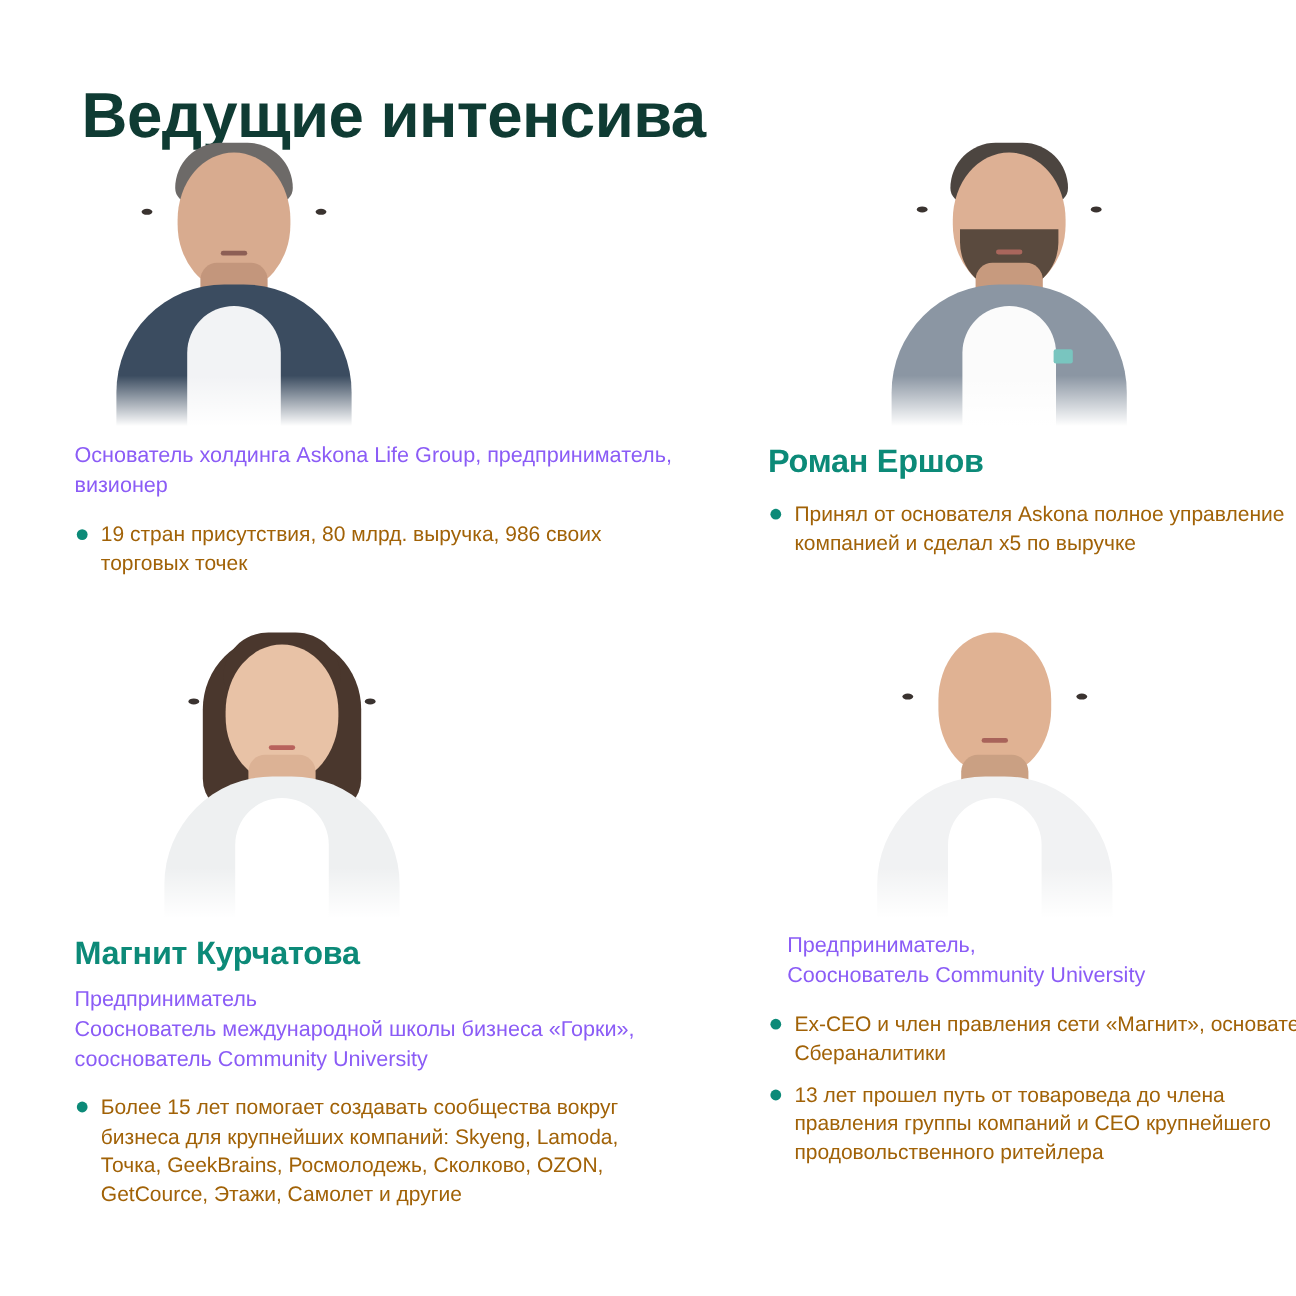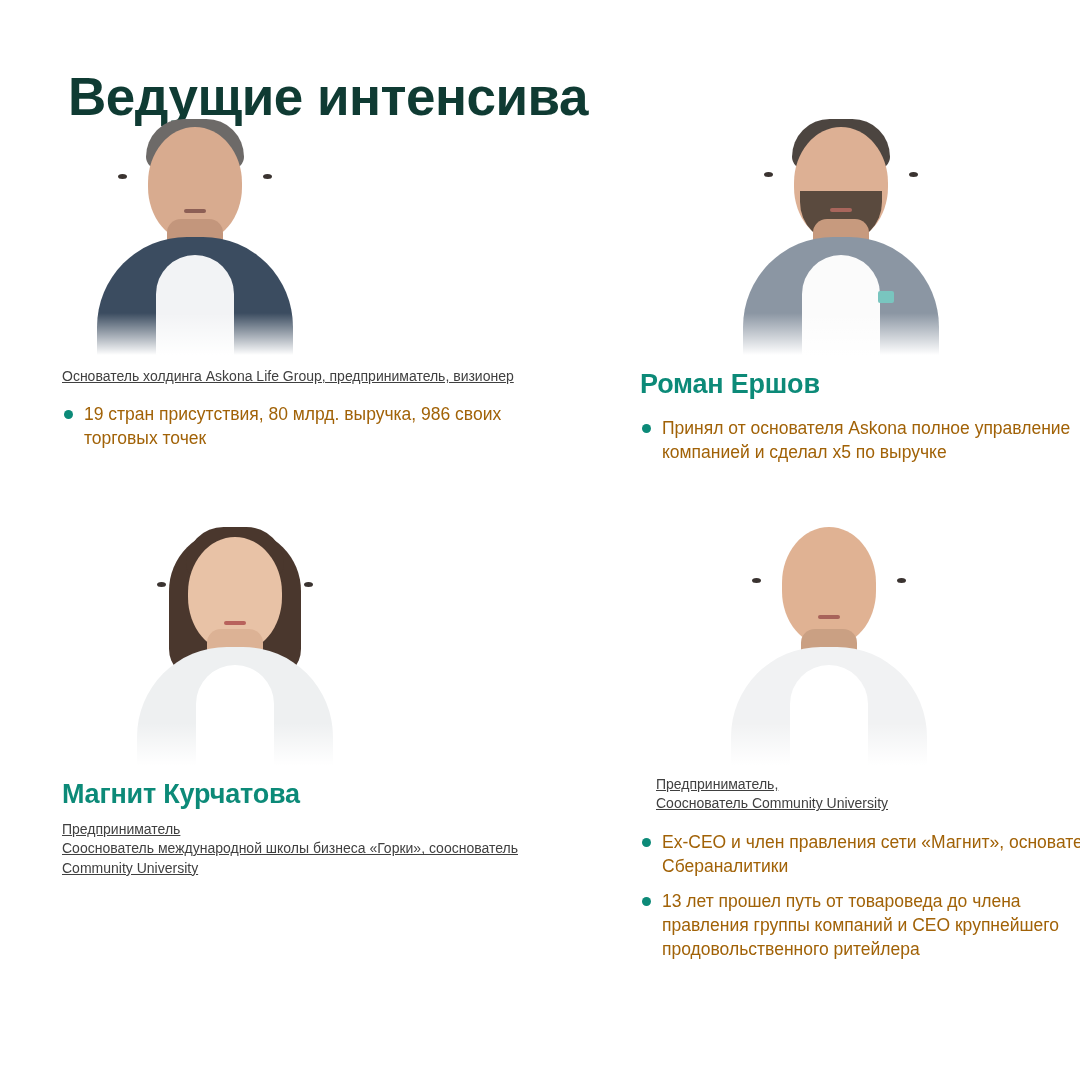--- a/index.html
+++ b/index.html
@@ -157,24 +157,23 @@
 
   .person-name {
     margin-top: 14px;
     font-size: 27px;
     font-weight: bold;
     color: #0c8a78;
     letter-spacing: -0.2px;
   }
   .person-role {
     margin-top: 12px;
-    font-size: 14px;
+    font-size: 18px;
     line-height: 1.38;
-    color: #404040;
-    text-decoration: underline;
+    color: #8b5cf6;
   }
   .bullets {
     margin: 16px 0 0 0;
     padding: 0;
     list-style: none;
   }
   .bullets li {
     position: relative;
     padding-left: 22px;
     margin-bottom: 11px;
@@ -261,20 +260,21 @@
           <div class="p-body" style="background:#eef0f1;"></div>
           <div class="p-shirt" style="background:#ffffff;"></div>
         </div>
         <div class="fade-bottom"></div>
       </div>
     </div>
     <div class="person-name">Магнит Курчатова</div>
     <div class="person-role" style="white-space: pre-line;">Предприниматель
 Сооснователь международной школы бизнеса «Горки», сооснователь Community University</div>
     <ul class="bullets">
+      <li>Более 15 лет помогает создавать сообщества вокруг бизнеса для крупнейших компаний: Skyeng, Lamoda, Точка, GeekBrains, Росмолодежь, Сколково, OZON, GetCource, Этажи, Самолет и другие</li>
     </ul>
   </div>
 
   <div class="card col-right row-bottom tight">
     <div class="photo-wrap">
       <div class="photo pos-d">
         <div class="portrait">
           <div class="p-head" style="background:#e0b293; bottom:118px; height:120px;"></div>
           <div class="p-eye" style="left:34px; bottom:182px;"></div>
           <div class="p-eye" style="right:34px; bottom:182px;"></div>

